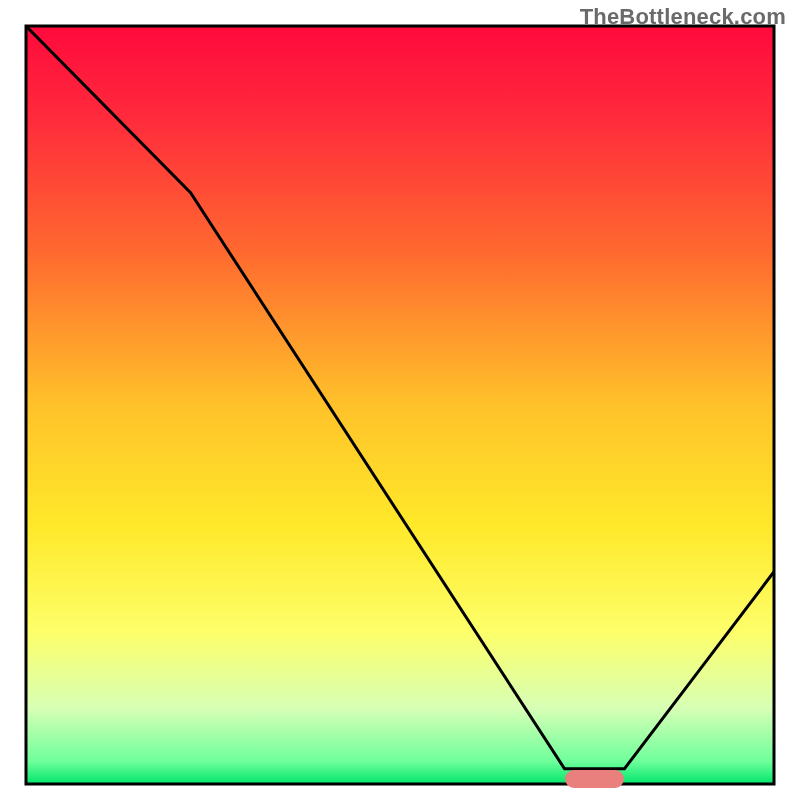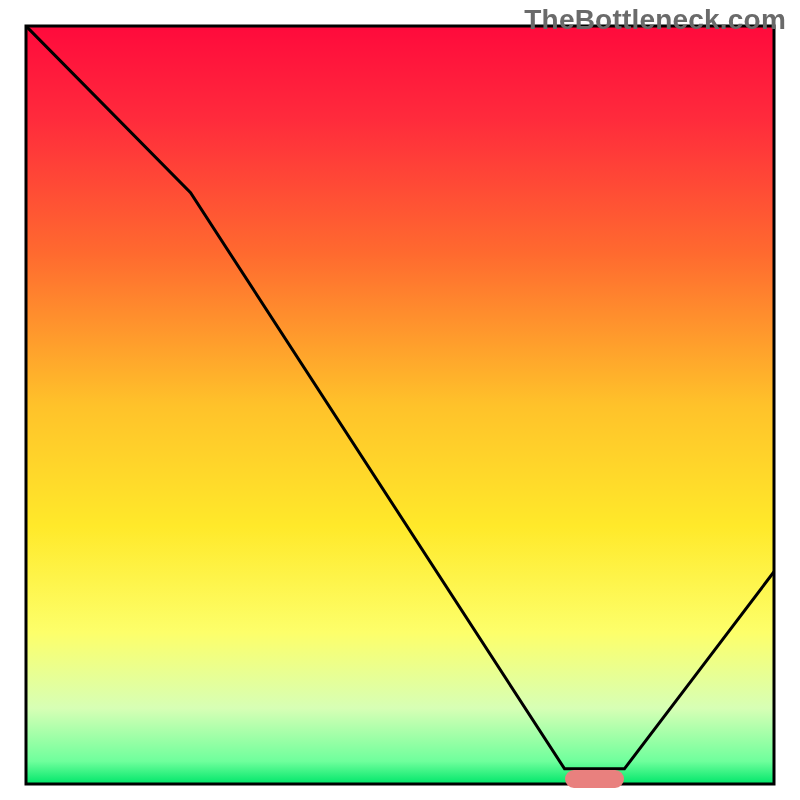--- a/index.html
+++ b/index.html
@@ -13,21 +13,21 @@
   }
   .stage {
     position: relative;
     width: 800px;
     height: 800px;
   }
   .watermark {
     position: absolute;
     top: 4px;
     right: 14px;
-    font-size: 28px;
+    font-size: 22px;
     font-weight: 600;
     color: #6a6a6a;
     letter-spacing: 0.2px;
   }
   svg {
     position: absolute;
     top: 0;
     left: 0;
   }
   .optimal-marker {

